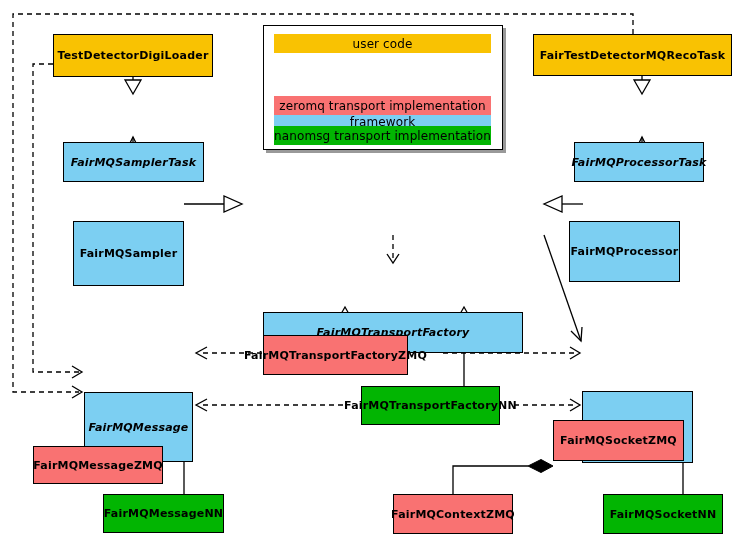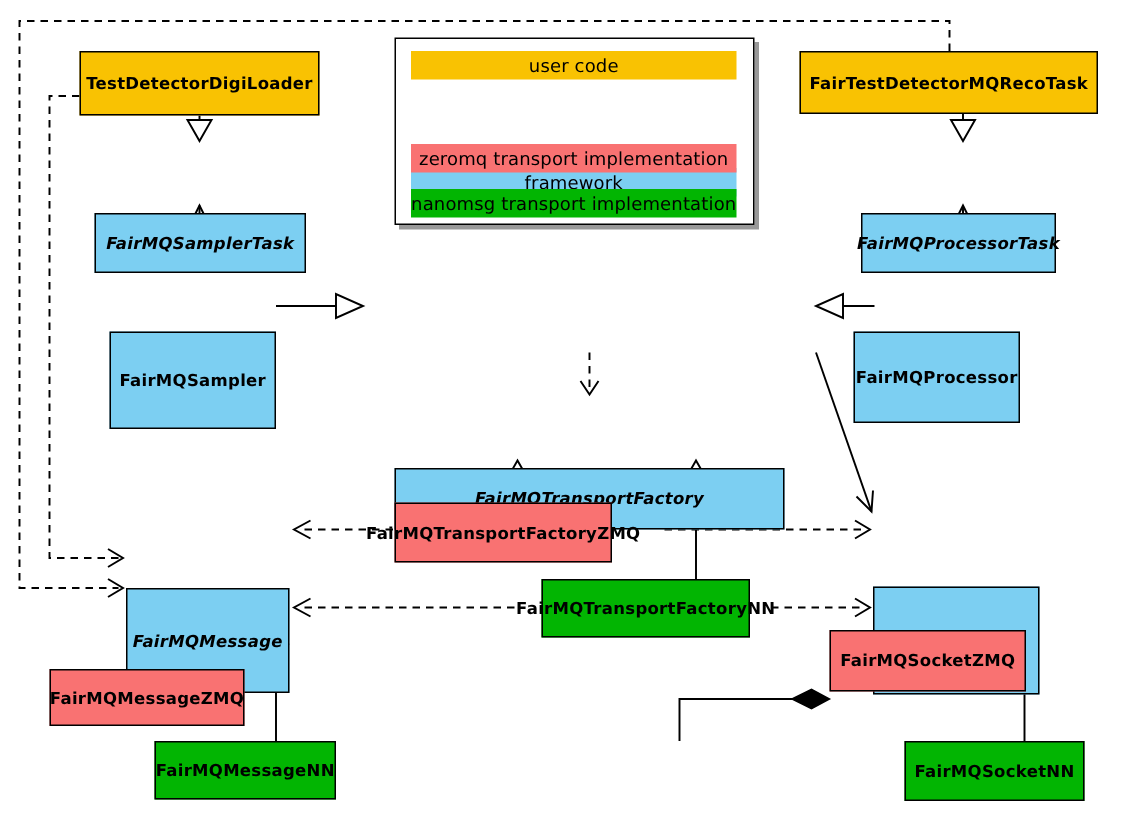--- a/index.html
+++ b/index.html
@@ -167,20 +167,23 @@
     </div>
   <div class="node c-zmq" style="left:33px;top:446px;width:130px;height:38px">
       <span>FairMQMessageZMQ</span>
     </div>
   <div class="node c-zmq" style="left:553px;top:420px;width:131px;height:41px">
       <span>FairMQSocketZMQ</span>
     </div>
   <div class="node c-nano" style="left:103px;top:494px;width:121px;height:39px">
       <span>FairMQMessageNN</span>
     </div>
+  <div class="node c-zmq" style="left:393px;top:494px;width:120px;height:40px">
+      <span>FairMQContextZMQ</span>
+    </div>
   <div class="node c-nano" style="left:603px;top:494px;width:120px;height:40px">
       <span>FairMQSocketNN</span>
     </div>
 
   <div class="legend">
     <div class="bar c-user" style="top:8px">
         <span>user code</span>
       </div>
     <div class="bar c-fw" style="top:39px">
         <span>framework</span>

